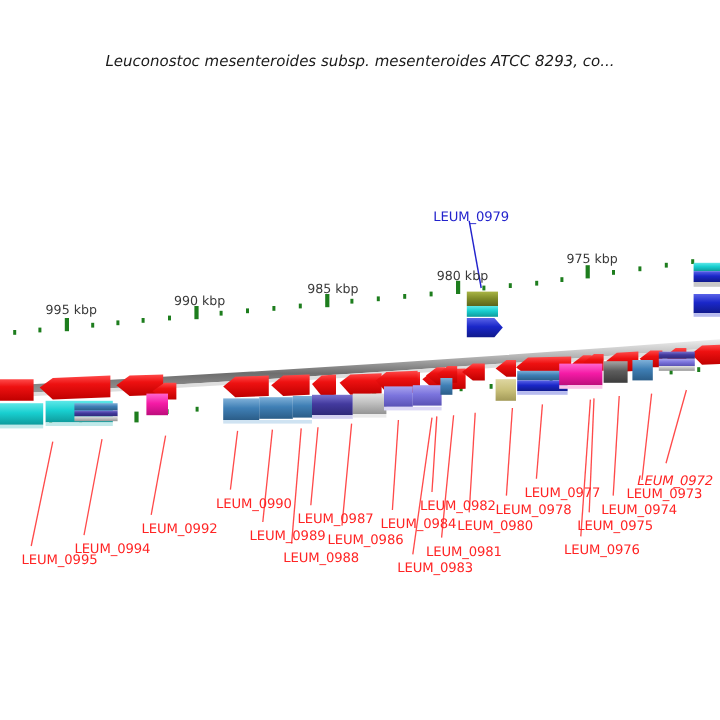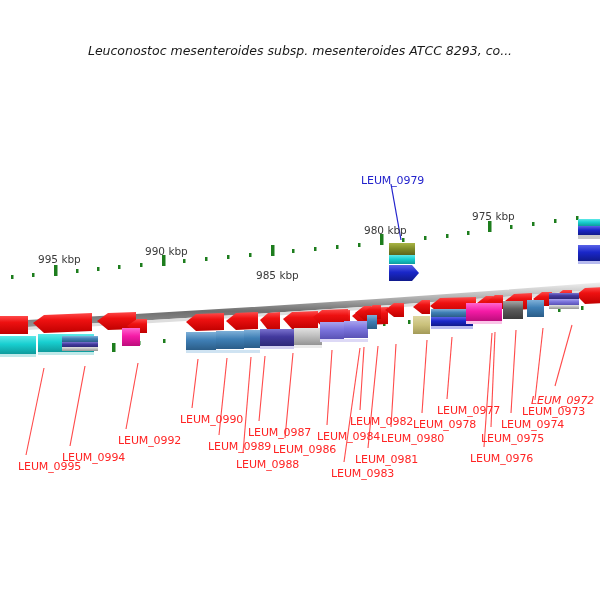--- a/index.html
+++ b/index.html
@@ -277,21 +277,21 @@
           <line x1="543" y1="328" x2="535" y2="400"></line>
           <line x1="572" y1="325" x2="555" y2="386"></line>
         </g>
 
       <line id="sel-leader" stroke="#2323cc" stroke-width="1.2" x1="401" y1="240" x2="391" y2="184"></line>
     </svg>
 
     <div id="ruler-labels">
         <div class="ruler-label" style="left: 38px; top: 219px;">995 kbp</div>
         <div class="ruler-label" style="left: 145px; top: 211px;">990 kbp</div>
-        <div class="ruler-label" style="left: 256px; top: 201px; margin-top: 34px;">985 kbp</div>
+        <div class="ruler-label" style="left: 256px; top: 201px;">985 kbp</div>
         <div class="ruler-label" style="left: 364px; top: 190px; text-align: center;">980 kbp</div>
         <div class="ruler-label" style="left: 472px; top: 176px;">975 kbp</div>
       </div>
 
     <div id="gene-labels">
         <div class="gene-label" style="left: 18px; top: 426px;">LEUM_0995</div>
         <div class="gene-label" style="left: 62px; top: 417px;">LEUM_0994</div>
         <div class="gene-label" style="left: 118px; top: 400px;">LEUM_0992</div>
         <div class="gene-label" style="left: 180px; top: 379px; text-align: center;">LEUM_0990</div>
         <div class="gene-label" style="left: 208px; top: 406px;">LEUM_0989</div>

